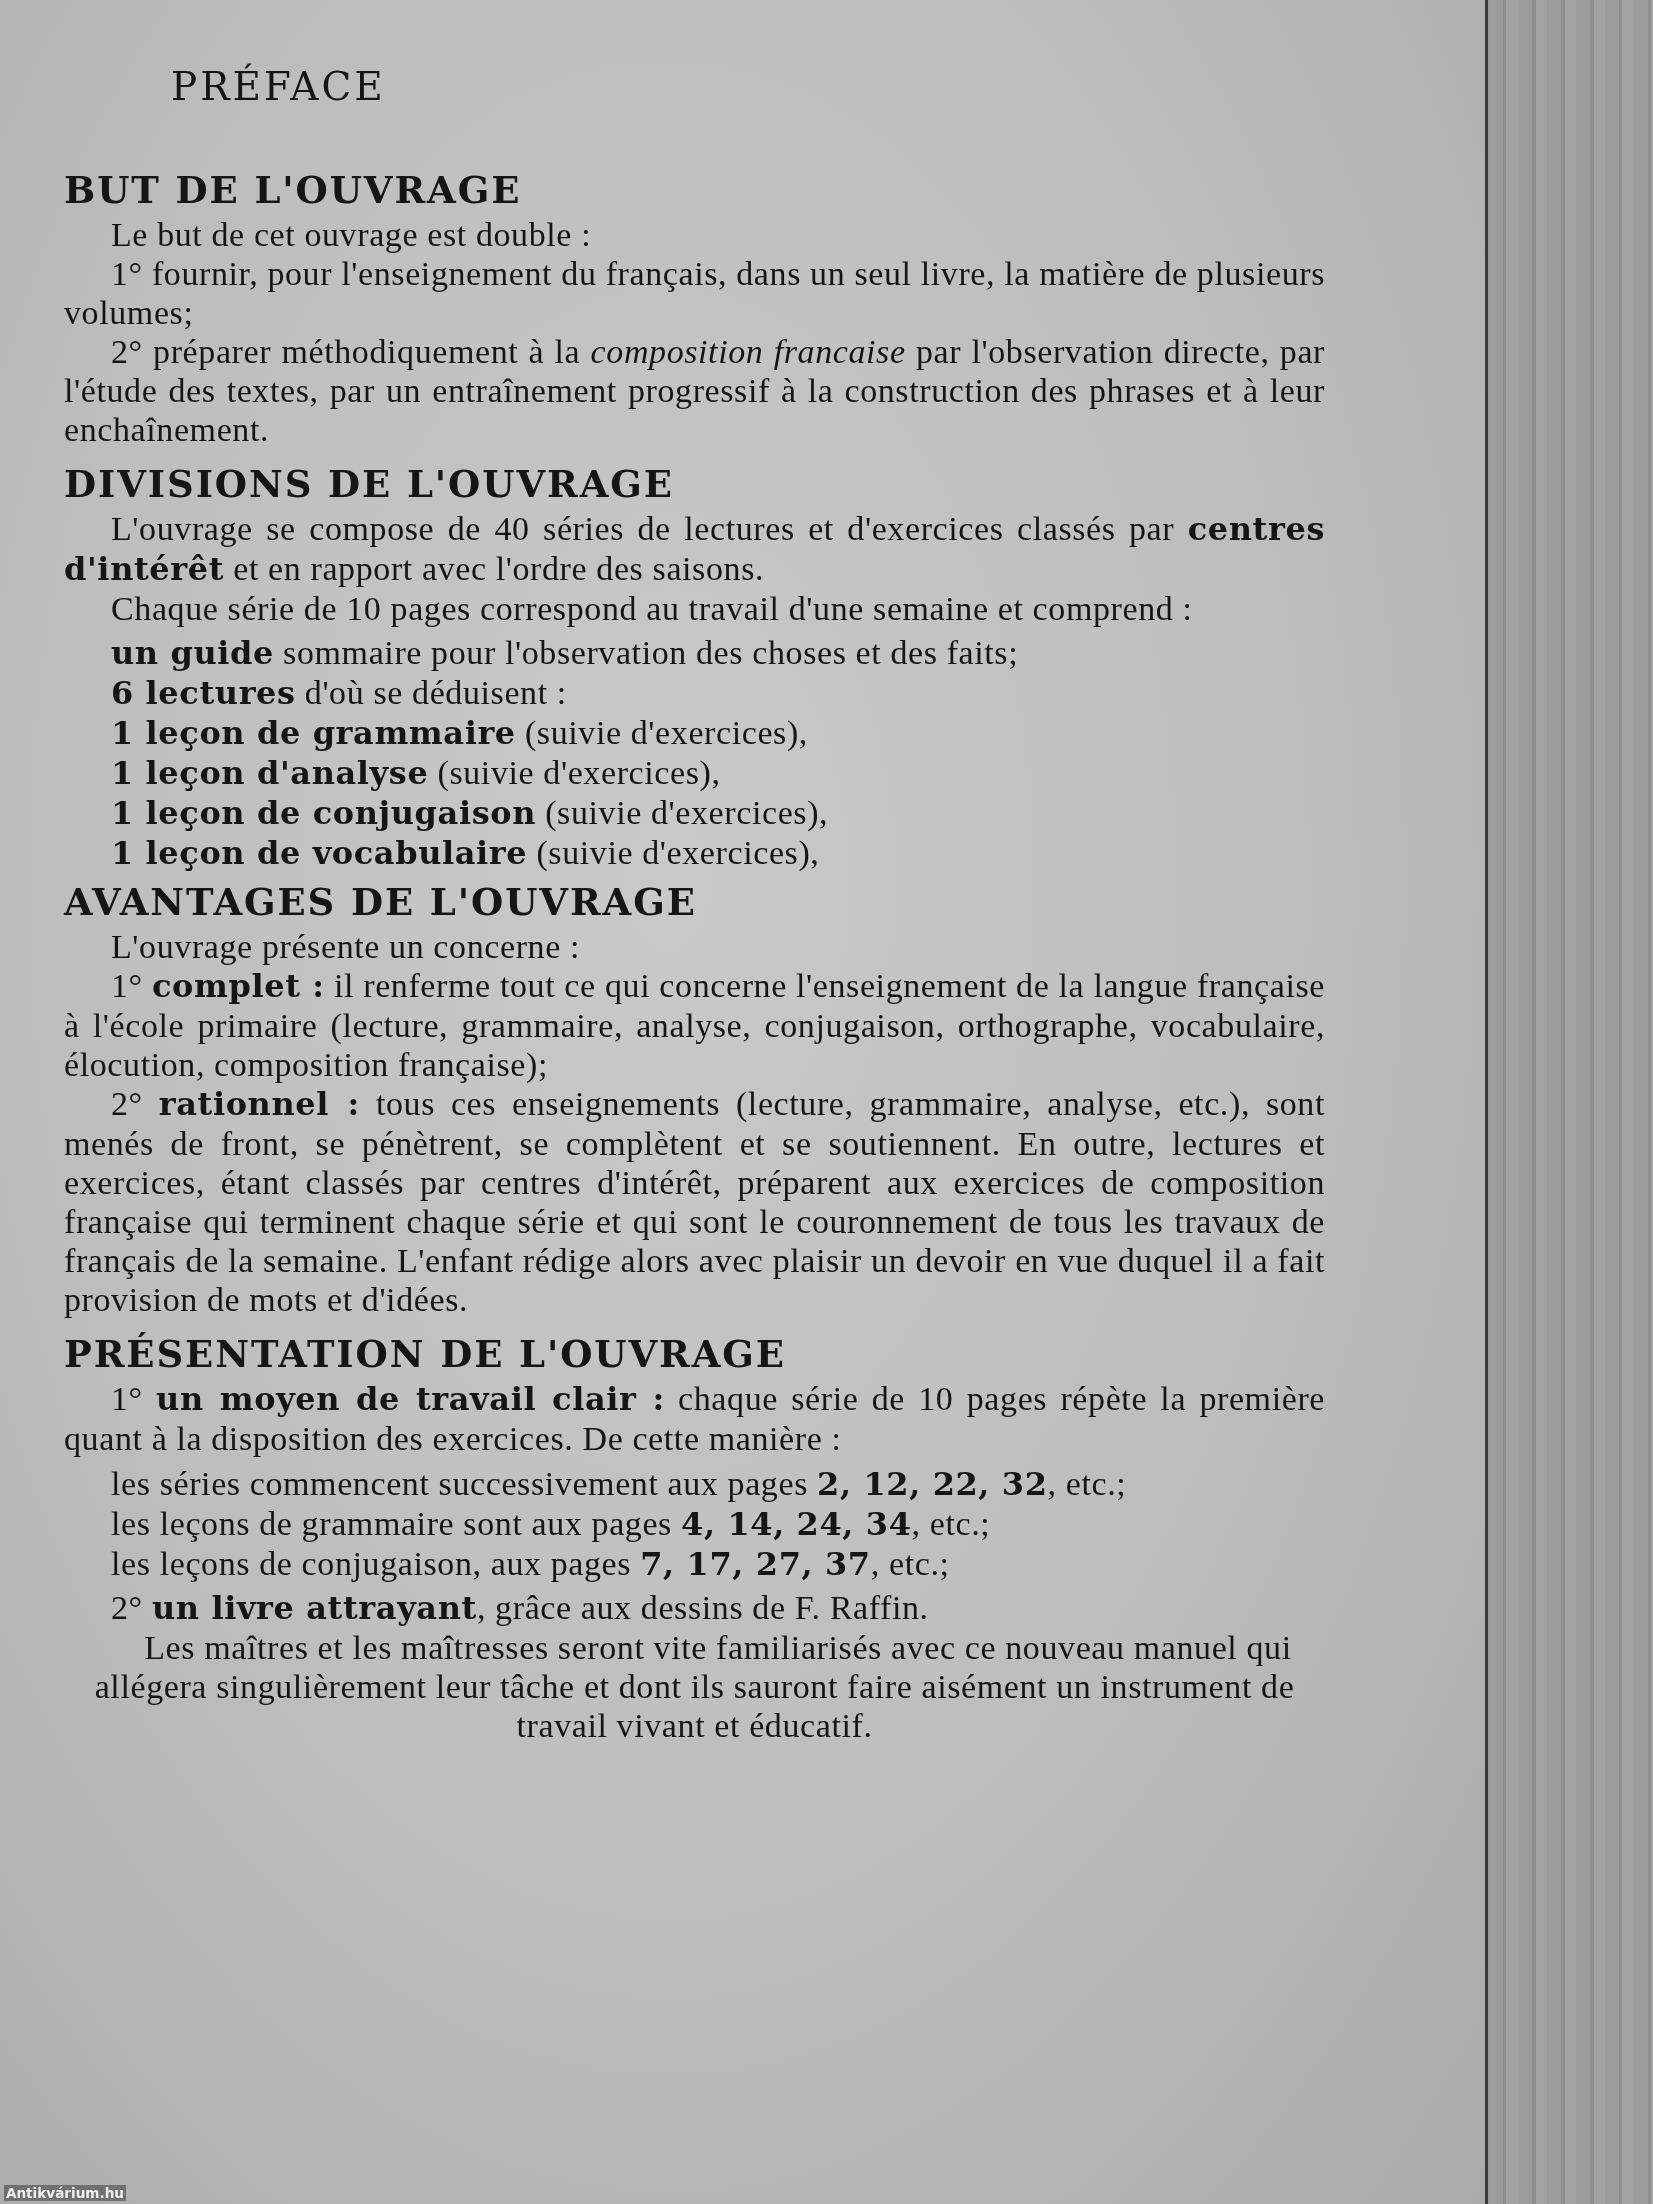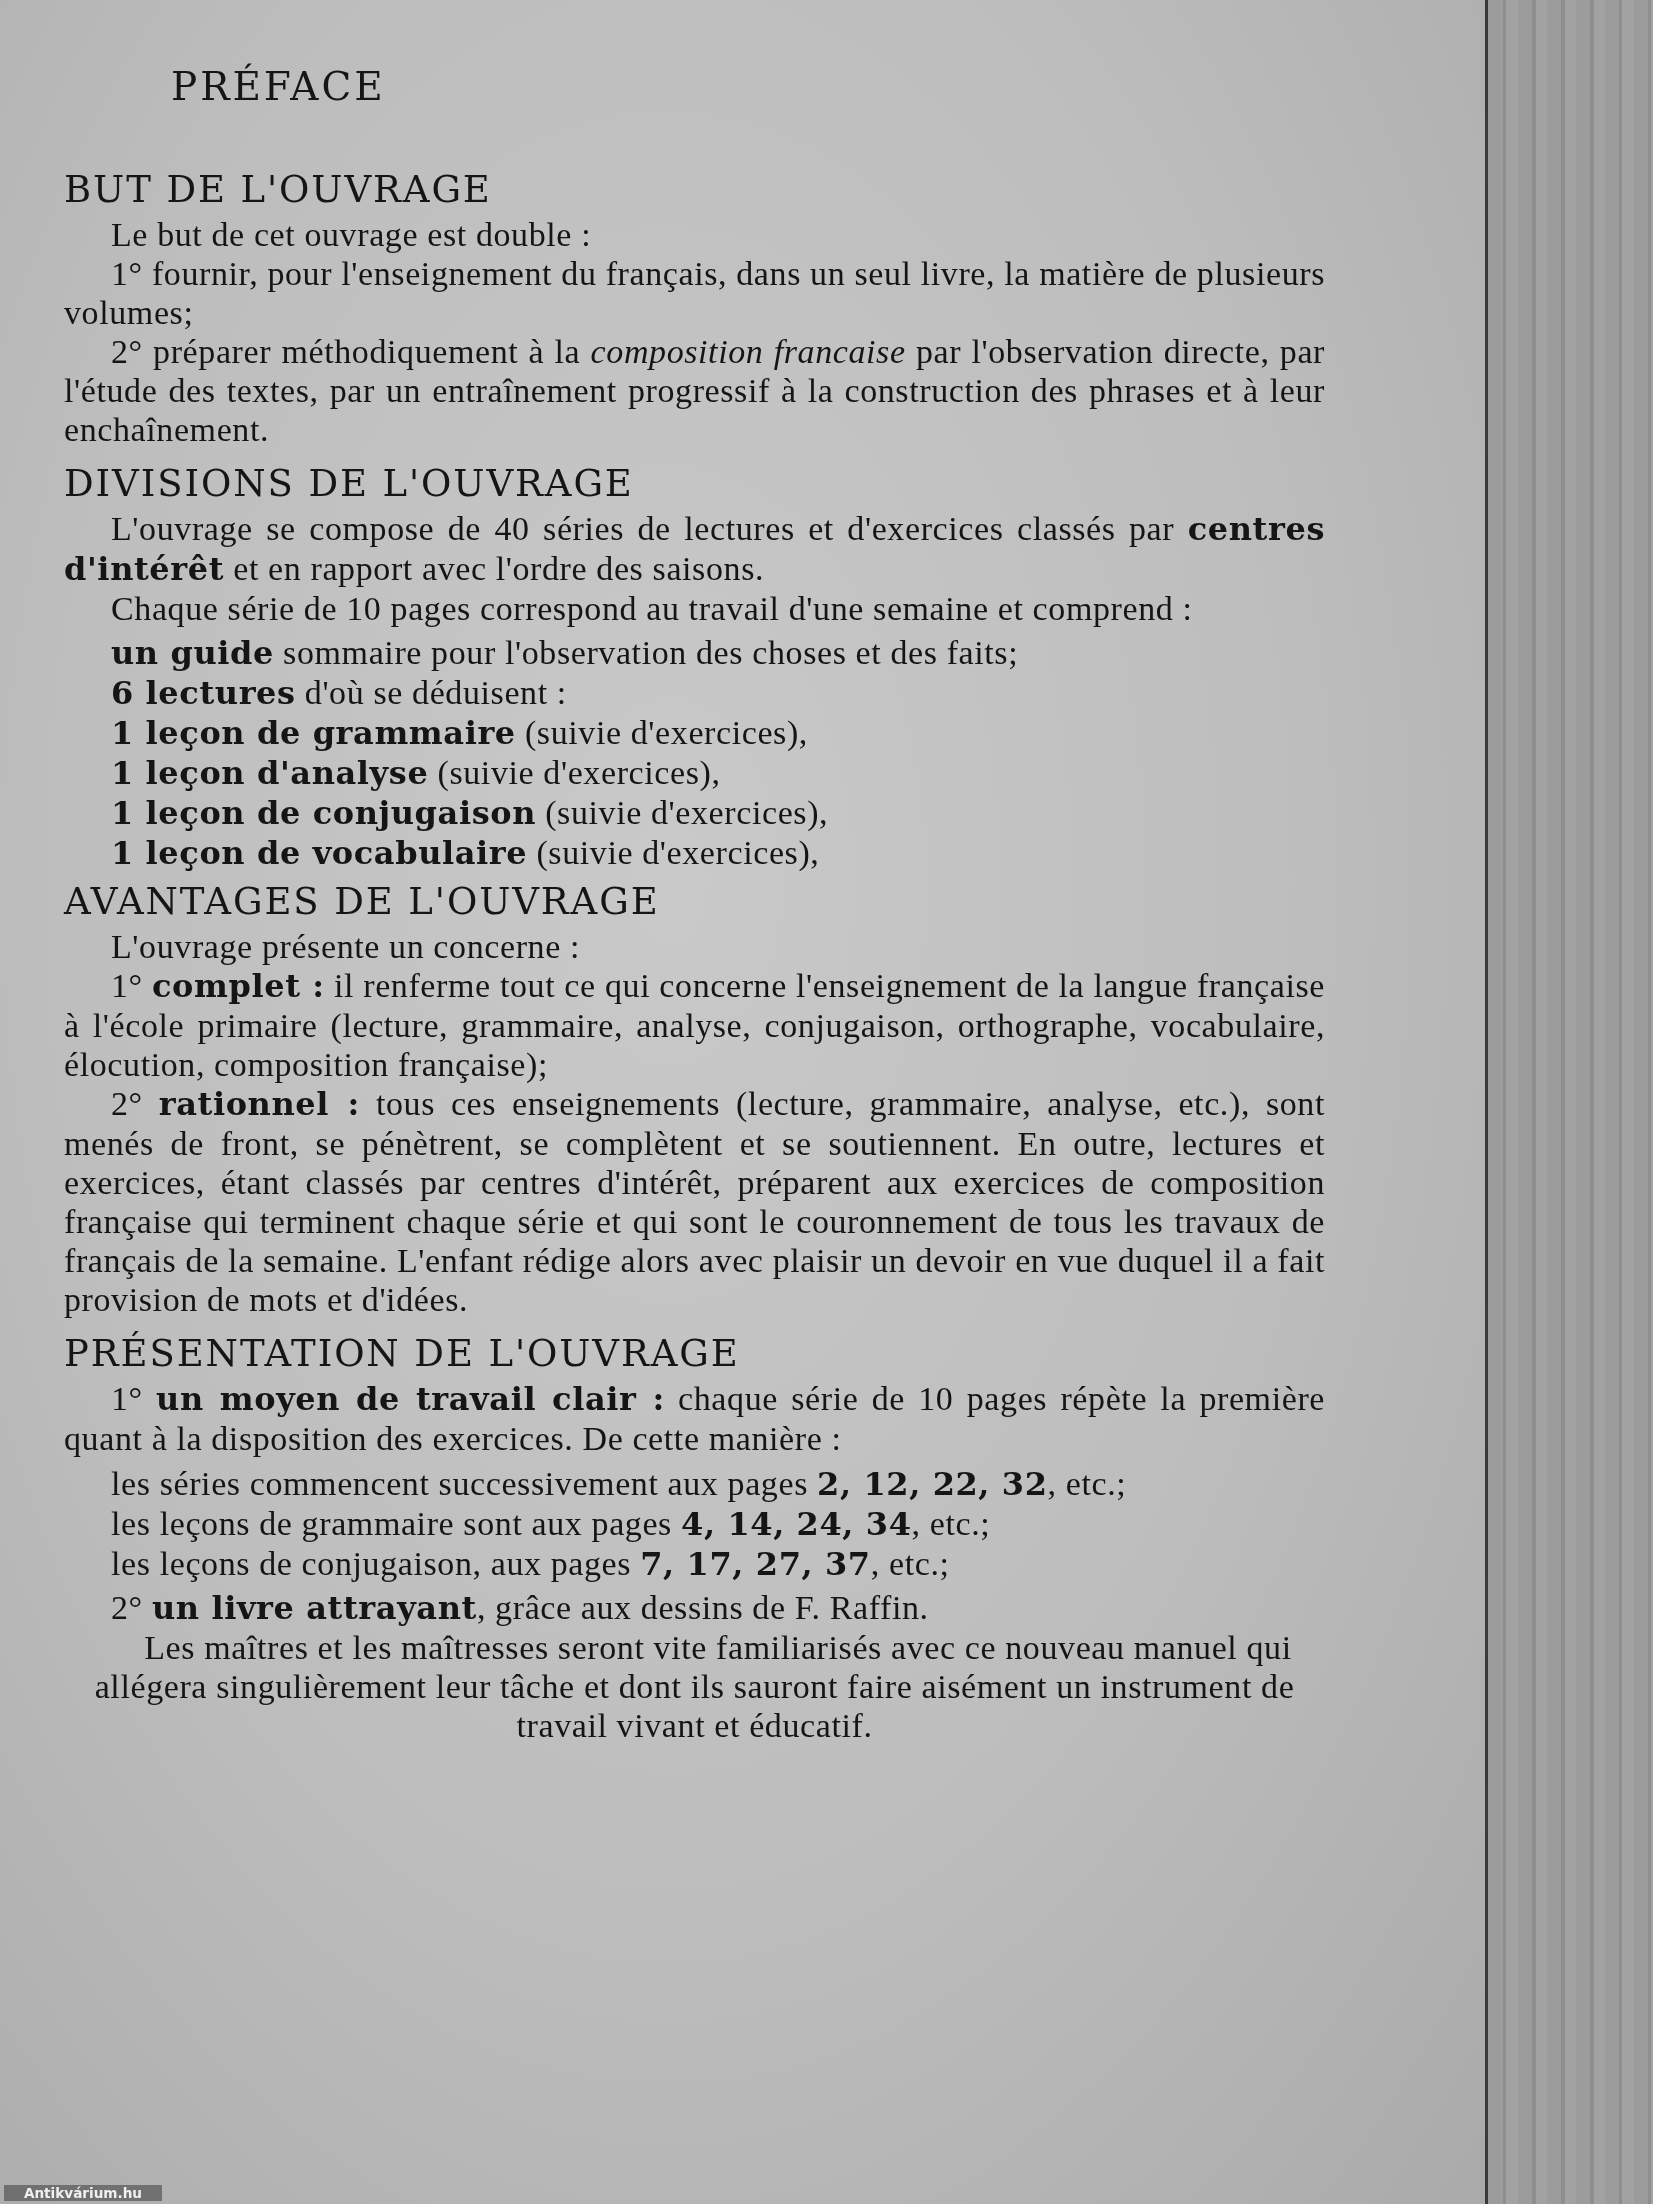--- a/index.html
+++ b/index.html
@@ -19,37 +19,37 @@
     background: repeating-linear-gradient(90deg, #9c9c9c 0 13.6px, #8e8e8e 13.6px 17.5px, #a2a2a2 17.5px 29px);
   }
   .content {
     position:absolute; left:64px; top:58px; width:1261px;
   }
   .title {
     text-align:left; font-size:39px; letter-spacing:2.9px; font-weight:normal;
     margin:0 0 49px 0; padding-left:107px; line-height:58px;
   }
   .heading {
-    font-size:37px; font-weight:normal; letter-spacing:1.9px; margin:0; line-height:50px;
+    font-size:37px; font-weight:bold; letter-spacing:1.9px; margin:0; line-height:50px;
     font-family:"DejaVu Serif", serif;
   }
   .p {
     font-size:34px; line-height:39px; margin:0; text-align:justify;
     font-family:"Liberation Serif", serif; letter-spacing:0.6px;
   }
   .p.ind { text-indent:47px; }
   .p.last { text-align:center; }
   .list { margin:5.8px 0 3.9px 47px; }
   .list .p { text-align:left; }
   b { font-family:"DejaVu Serif", serif; font-weight:bold; font-size:32px; }
   i { font-style:italic; }
   .gap { height:9.7px; }
   .watermark {
     position:absolute; left:3.9px; top:2185px; font-family:"DejaVu Sans", sans-serif;
-    font-size:13.6px; font-weight:bold; color:#f0f0f0; background:rgba(60,60,60,0.55); padding:0 20px;
+    font-size:13.6px; font-weight:bold; color:#f0f0f0; background:rgba(60,60,60,0.55); padding:0 2px;
   }
 </style>
 </head>
 <body>
 
 <div class="page">
   <div class="content">
     <h1 class="title">PRÉFACE</h1>
 
     <h2 class="heading">BUT DE L'OUVRAGE</h2>

